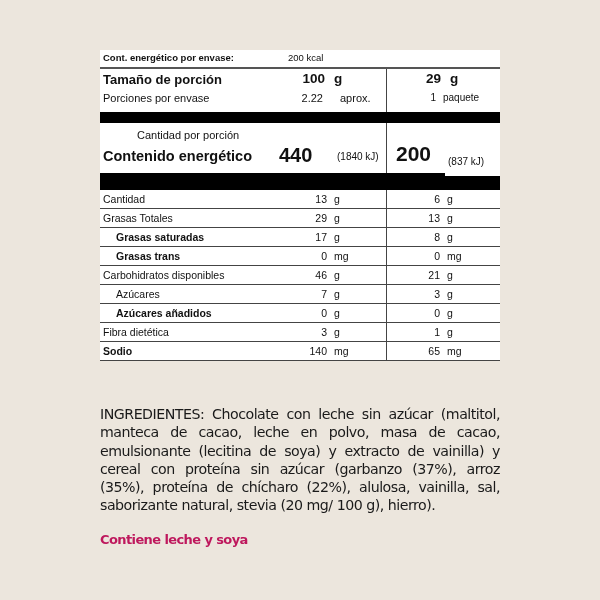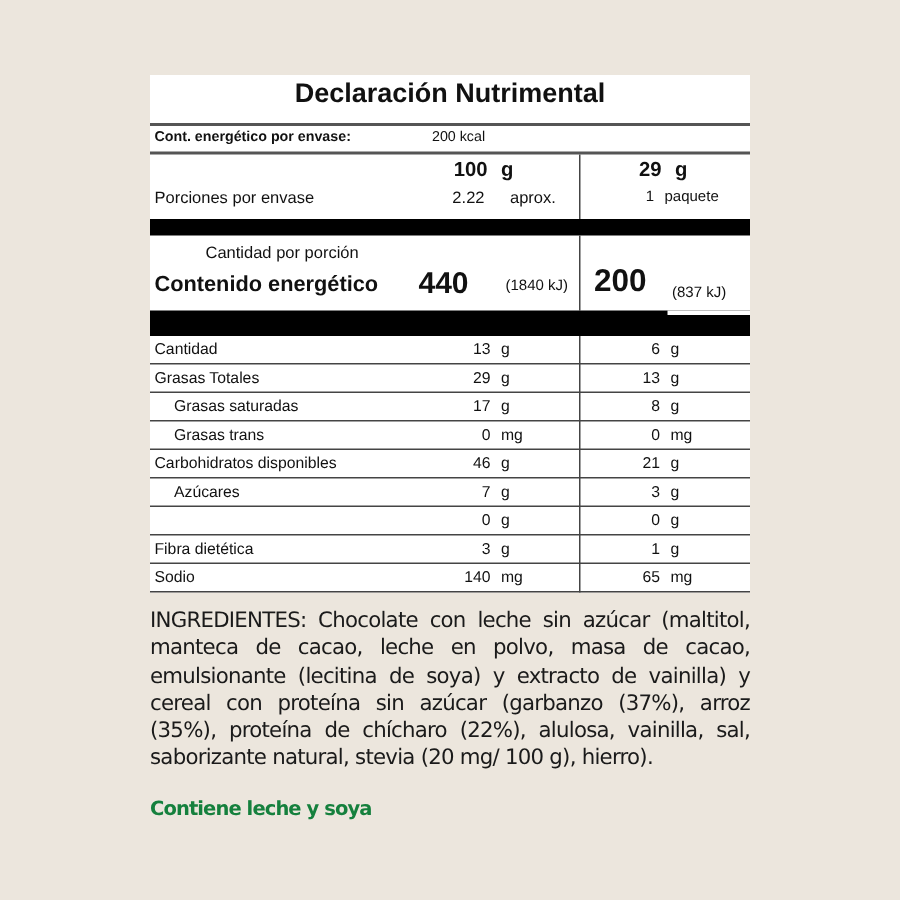--- a/index.html
+++ b/index.html
@@ -48,52 +48,52 @@
     .energy .n1 { position: absolute; left: 179px; top: 21px; font-weight: bold; font-size: 20px; }
     .energy .kj1 { position: absolute; left: 237px; top: 28px; font-size: 10px; }
     .energy .n2 { position: absolute; left: 296px; top: 19px; font-weight: bold; font-size: 21px; }
     .energy .kj2 { position: absolute; left: 348px; top: 33px; font-size: 10px; }
     .bar2 { position: relative; height: 17px; background: #000; }
     .bar2 .notch { position: absolute; right: 0; top: 0; width: 55px; height: 3px; background: #fff; }
 
     .nrow { position: relative; height: 18px; border-bottom: 1px solid #444; font-size: 10.5px; line-height: 18px; }
     .nrow .k { position: absolute; left: 3px; }
     .nrow.ind .k { left: 16px; }
-    .nrow.bold .k { font-weight: normal; }
+    .nrow.bold .k { font-weight: bold; }
     .nrow .n1 { position: absolute; right: 173px; text-align: right; }
     .nrow .u1 { position: absolute; left: 234px; }
     .nrow .n2 { position: absolute; right: 60px; text-align: right; }
     .nrow .u2 { position: absolute; left: 347px; }
 
     .ingredients {
       position: absolute; left: 100px; top: 405px; width: 400px;
       font-size: 14.2px; line-height: 18.3px; text-align: justify;
       font-family: "DejaVu Sans", sans-serif; letter-spacing: -0.5px;
       color: #1a1a1a;
     }
     .ingredients b { font-weight: normal; }
     .allergen {
       position: absolute; left: 100px; top: 532px;
       font-family: "DejaVu Sans", sans-serif; font-weight: bold; font-size: 13px;
-      letter-spacing: -0.6px; color: #15803d;
+      letter-spacing: -0.6px; color: #be185d;
     }
   </style>
 </head>
 <body>
 
 <div class="label">
-  <div class="title">Declaración Nutrimental</div>
 
   <div class="cont-row">
     <span class="k">Cont. energético por envase:</span>
     <span class="v">200 kcal</span>
   </div>
 
   <div class="serv">
     <div class="vdiv" style="top:0;height:43px;"></div>
+    <span class="k1">Tamaño de porción</span>
     <span class="k2">Porciones por envase</span>
     <span class="n1">100</span>
     <span class="u1">g</span>
     <span class="n2">2.22</span>
     <span class="u2">aprox.</span>
     <span class="n3">29</span>
     <span class="u3">g</span>
     <span class="n4">1</span>
     <span class="u4">paquete</span>
   </div>
@@ -152,20 +152,21 @@
       <span class="u2">g</span>
     </div>
     <div class="nrow ind">
       <span class="k">Azúcares</span>
       <span class="n1">7</span>
       <span class="u1">g</span>
       <span class="n2">3</span>
       <span class="u2">g</span>
     </div>
     <div class="nrow ind bold">
+      <span class="k">Azúcares añadidos</span>
       <span class="n1">0</span>
       <span class="u1">g</span>
       <span class="n2">0</span>
       <span class="u2">g</span>
     </div>
     <div class="nrow">
       <span class="k">Fibra dietética</span>
       <span class="n1">3</span>
       <span class="u1">g</span>
       <span class="n2">1</span>

